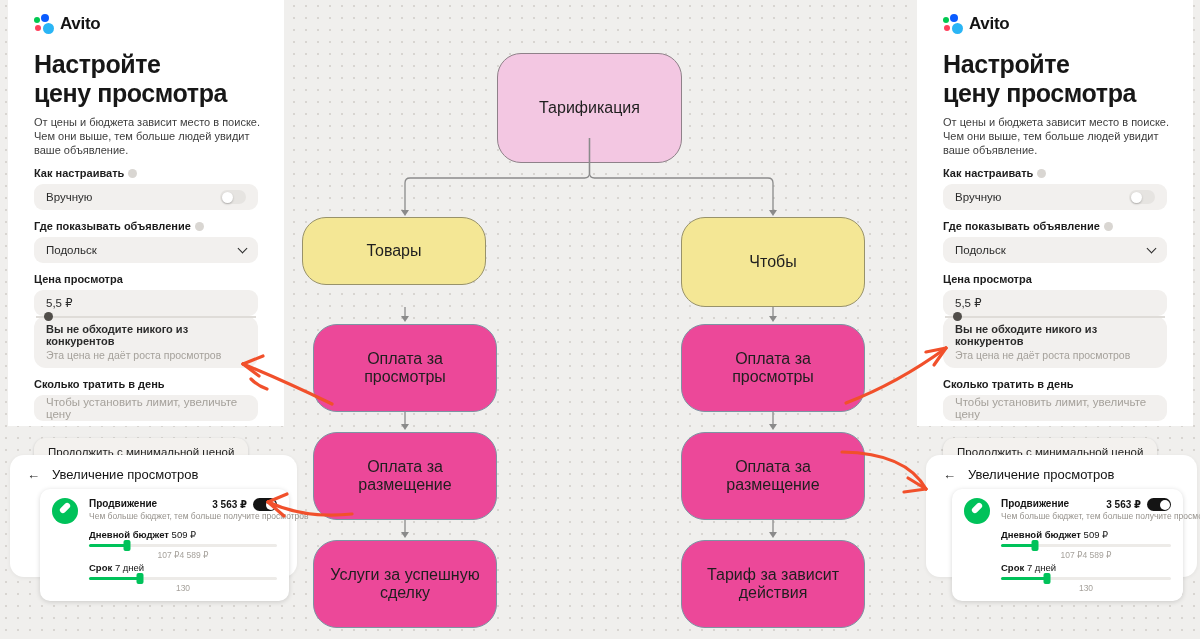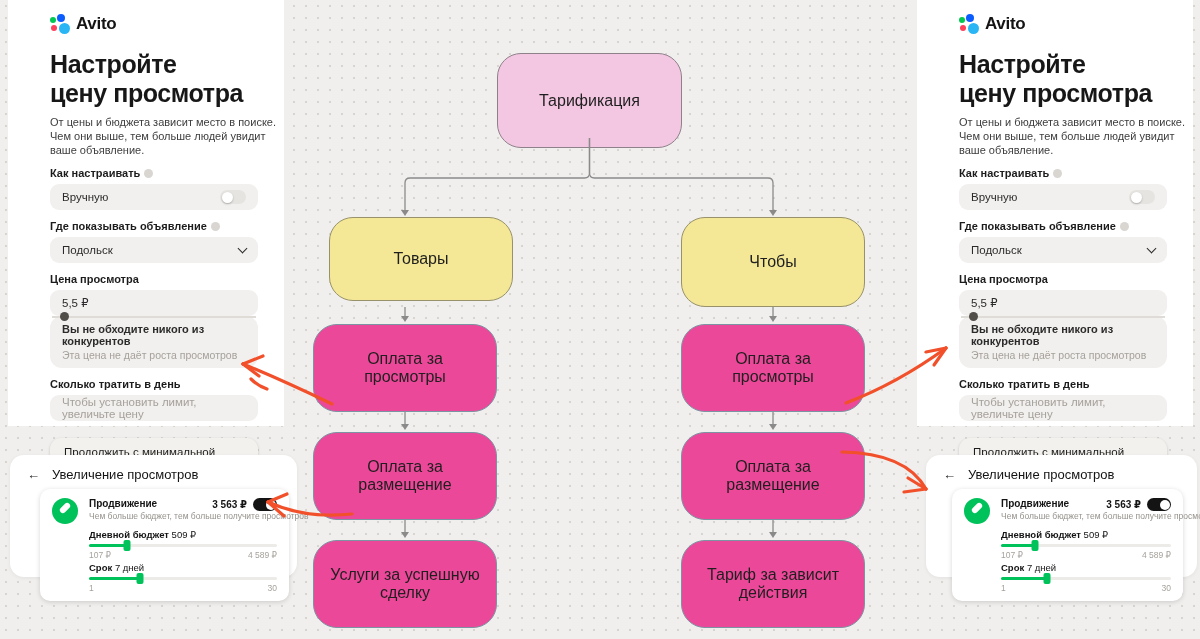--- a/index.html
+++ b/index.html
@@ -3,21 +3,21 @@
 <meta charset="utf-8">
 <style>
   html,body{margin:0;padding:0;width:1200px;height:639px;overflow:hidden;
     font-family:"Liberation Sans","DejaVu Sans",sans-serif;}
   body{position:relative;background-color:#f0efed;
     background-image:radial-gradient(circle,#d8d5d1 1px,transparent 1.3px);
     background-size:12px 12px;}
 
   
   .panel{position:absolute;top:0;width:276px;height:426px;background:#ffffff;box-sizing:border-box;
-    padding:12px 26px 0 42px;}
+    padding:12px 26px 0 26px;}
   .panel.left{left:8px}
   .panel.right{left:917px}
 
   .logo{display:flex;align-items:center;gap:5px;height:24px}
   .logo-dots{position:relative;width:21px;height:21px;flex:0 0 auto}
   .logo-dots i{position:absolute;border-radius:50%}
   .logo-dots .d-green{width:6px;height:6px;left:0;top:3px;background:#00c850}
   .logo-dots .d-blue{width:8px;height:8px;left:7px;top:0;background:#0a5cff}
   .logo-dots .d-red{width:6px;height:6px;left:1px;top:11px;background:#ff3f5c}
   .logo-dots .d-cyan{width:11px;height:11px;left:9px;top:9px;background:#2ab5f5}
@@ -75,21 +75,21 @@
   .promo-title{font-size:10px;font-weight:700;color:#141414}
   .promo-sub{font-size:8.5px;color:#96928c;margin-top:2px;white-space:nowrap}
   .promo-price{font-size:10px;font-weight:700;color:#141414;margin:1px 6px 0 6px;white-space:nowrap}
 
   .srow{margin-top:5px;padding-left:37px}
   .srow-label{font-size:9.5px;color:#141414}
   .srow-label b{font-weight:700}
   .track{position:relative;height:3px;background:#edebe8;border-radius:2px;margin-top:4px}
   .track .fill{position:absolute;left:0;top:0;height:3px;background:#00c25a;border-radius:2px}
   .track .knob{position:absolute;top:-4px;width:7px;height:11px;border-radius:2px;background:#00c25a;transform:translateX(-50%)}
-  .minmax{display:flex;justify-content:space-between;font-size:8.5px;color:#a6a29c;margin-top:3px}
+  .minmax{display:flex;justify-content:center;font-size:8.5px;color:#a6a29c;margin-top:3px}
 
   
   .node{position:absolute;box-sizing:border-box;border:1.5px solid #7e7e7e;border-radius:24px;
     display:flex;align-items:center;justify-content:center;text-align:center;
     font-size:16px;color:#1f1f1f;padding:0 14px}
   .node.pink{background:#f3c7e2;border-color:#8f8189}
   .node.yellow{background:#f4e795;border-color:#98926a}
   .node.blue{background:#ec4899;border-color:#7d93a3}
 
   .overlay{position:absolute;left:0;top:0;width:1200px;height:639px;pointer-events:none;z-index:5}
@@ -282,22 +282,22 @@
         <div class="knob" style="left:27%"></div>
       </div>
       <div class="minmax">
         <span>1</span>
         <span>30</span>
       </div>
     </div>
   </div>
 </div>
 
-<div class="node pink" style="left:497px;top:53px;width:185px;height:95px">Тарификация</div>
-<div class="node yellow" style="left:329px;top:217px;width:184px;height:84px">Товары</div>
+<div class="node pink" style="left:497px;top:53px;width:185px;height:110px">Тарификация</div>
+<div class="node yellow" style="left:302px;top:217px;width:184px;height:68px">Товары</div>
 <div class="node yellow" style="left:681px;top:217px;width:184px;height:90px">Чтобы</div>
 <div class="node blue" style="left:313px;top:324px;width:184px;height:88px">Оплата за просмотры</div>
 <div class="node blue" style="left:313px;top:432px;width:184px;height:88px">Оплата за размещение</div>
 <div class="node blue" style="left:313px;top:540px;width:184px;height:88px">Услуги за успешную сделку</div>
 <div class="node blue" style="left:681px;top:324px;width:184px;height:88px">Оплата за просмотры</div>
 <div class="node blue" style="left:681px;top:432px;width:184px;height:88px">Оплата за размещение</div>
 <div class="node blue" style="left:681px;top:540px;width:184px;height:88px">Тариф за зависит действия</div>
 
 <svg class="overlay" viewBox="0 0 1200 639">
   <g stroke="#8a8a8a" stroke-width="1.3" fill="none">

